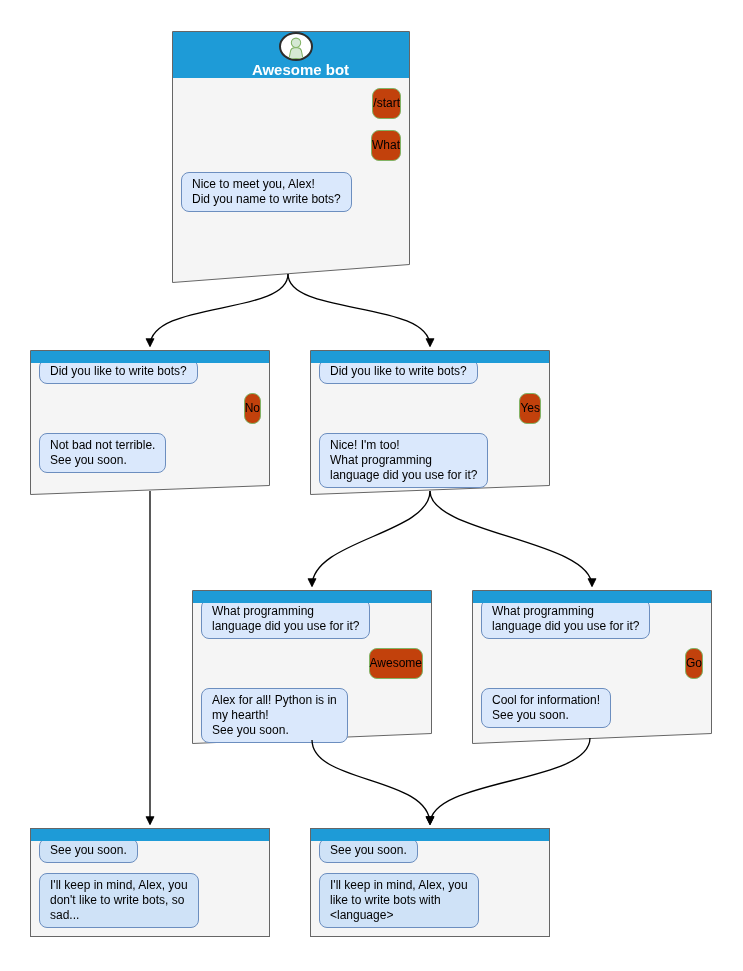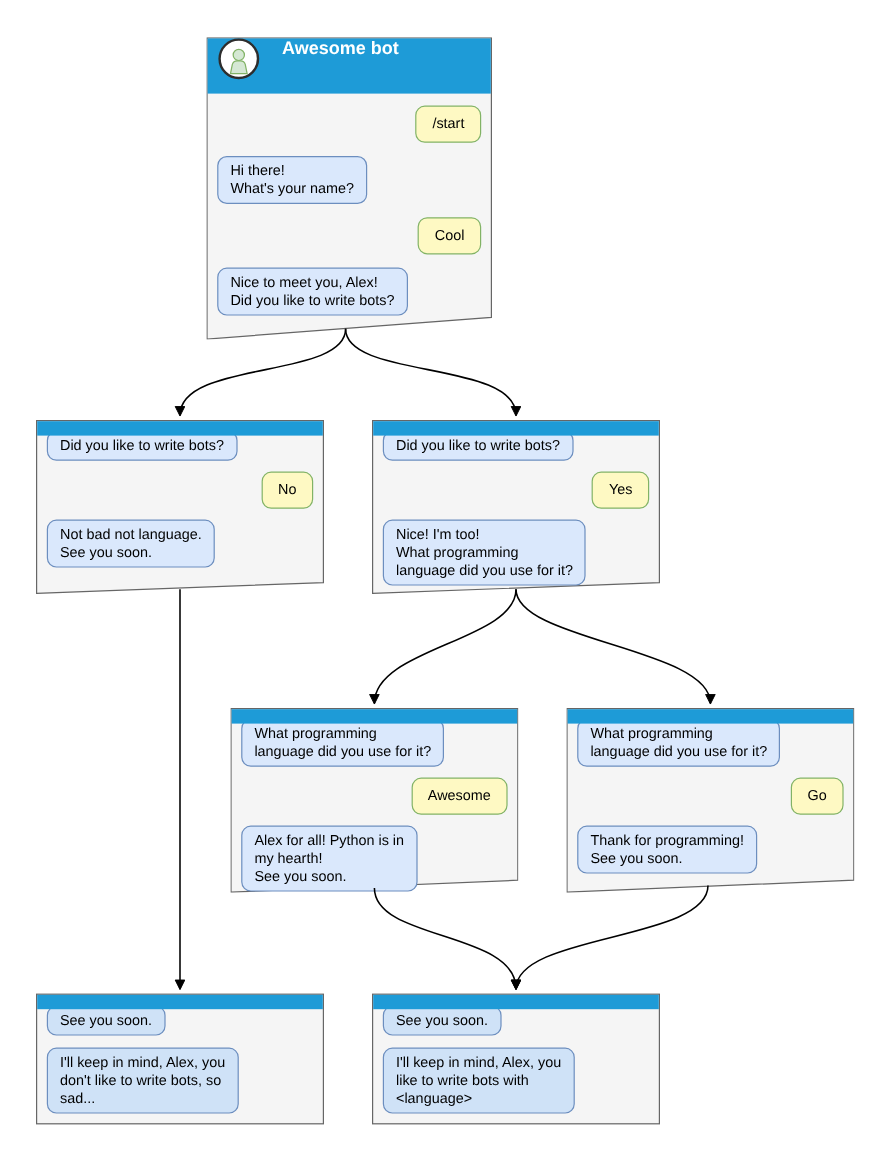--- a/index.html
+++ b/index.html
@@ -21,21 +21,21 @@
     box-sizing:border-box;
   }
 
   
   .bar {
     position:absolute; left:1px; right:1px; top:1px;
     background:#1e9bd7;
     z-index:3;
   }
   .bar.small { height:12px; }
-  .bar.main  { height:46px; display:flex; align-items:flex-start; }
+  .bar.main  { height:46px; display:flex; align-items:center;flex-direction:column; }
 
   .avatar {
     width:34px; height:34px; margin-left:9px;
     background:#ffffff; border:2px solid #2d2d2d; border-radius:50%;
     box-sizing:border-box;
     display:flex; align-items:center; justify-content:center;
     overflow:hidden;
   }
   .avatar svg { width:26px; height:26px; margin-top:3px; }
   .win-title {
@@ -59,22 +59,22 @@
     white-space:pre-line;
     border-radius:8px;
     box-sizing:border-box;
   }
   .msg.bot {
     background:#dae8fc; border:1px solid #6c8ebf;
     padding:4px 10px;
     align-self:flex-start;
   }
   .msg.user {
-    background:#fef9c3; border:1px solid #82b366;
-    padding:7px 13px;
+    background:#c2410c; border:1px solid #82b366;
+    padding:7px 0;
     align-self:flex-end;
   }
   .win.final .msg.bot { background:#cfe2f7; }
 
   
   svg.edges { position:absolute; inset:0; z-index:5; pointer-events:none; }
   svg.edges path.edge { fill:none; stroke:#000000; stroke-width:1.3px; }
 </style>
 </head>
 <body>
@@ -89,37 +89,35 @@
       <div class="avatar">
         <svg viewBox="0 0 30 30">
           <circle cx="15" cy="9" r="5.4" fill="#d5e8d4" stroke="#82b366" stroke-width="1.2"></circle>
           <path d="M7,27 L8.8,18 C9.5,15.6 11.5,14.6 13.3,14.6 L16.7,14.6 C18.5,14.6 20.5,15.6 21.2,18 L23,27 Z" fill="#d5e8d4" stroke="#82b366" stroke-width="1.2"></path>
         </svg>
       </div>
       <span class="win-title">Awesome bot</span>
     </div>
     <div class="msgs main-m">
       <div class="msg user">/start</div>
-      <div class="msg bot">Hi there!
-What's your name?</div>
-      <div class="msg user">Cool</div>
+      <div class="msg user">What</div>
       <div class="msg bot">Nice to meet you, Alex!
-Did you like to write bots?</div>
+Did you name to write bots?</div>
     </div>
   </div>
 
   <div class="win" style="left:30px; top:350px; width:240px; height:145px;">
     <svg class="frame" width="240" height="145">
       <polygon points="0.5,0.5 239.5,0.5 239.5,135.5 0.5,144.5" fill="#f5f5f5" stroke="#666666" stroke-width="1"></polygon>
     </svg>
     <div class="bar small"></div>
     <div class="msgs child">
       <div class="msg bot">Did you like to write bots?</div>
       <div class="msg user">No</div>
-      <div class="msg bot">Not bad not language.
+      <div class="msg bot">Not bad not terrible.
 See you soon.</div>
     </div>
   </div>
 
   <div class="win" style="left:310px; top:350px; width:240px; height:145px;">
     <svg class="frame" width="240" height="145">
       <polygon points="0.5,0.5 239.5,0.5 239.5,135.5 0.5,144.5" fill="#f5f5f5" stroke="#666666" stroke-width="1"></polygon>
     </svg>
     <div class="bar small"></div>
     <div class="msgs child">
@@ -148,21 +146,21 @@
 
   <div class="win" style="left:472px; top:590px; width:240px; height:154px;">
     <svg class="frame" width="240" height="154">
       <polygon points="0.5,0.5 239.5,0.5 239.5,143.5 0.5,153.5" fill="#f5f5f5" stroke="#666666" stroke-width="1"></polygon>
     </svg>
     <div class="bar small"></div>
     <div class="msgs child">
       <div class="msg bot">What programming
 language did you use for it?</div>
       <div class="msg user">Go</div>
-      <div class="msg bot">Thank for programming!
+      <div class="msg bot">Cool for information!
 See you soon.</div>
     </div>
   </div>
 
   <div class="win rect final" style="left:30px; top:828px; width:240px; height:109px;">
     <div class="bar small" style="left:0; right:0; top:0;"></div>
     <div class="msgs child" style="left:0; right:0; gap:10px;">
       <div class="msg bot">See you soon.</div>
       <div class="msg bot">I'll keep in mind, Alex, you
 don't like to write bots, so

